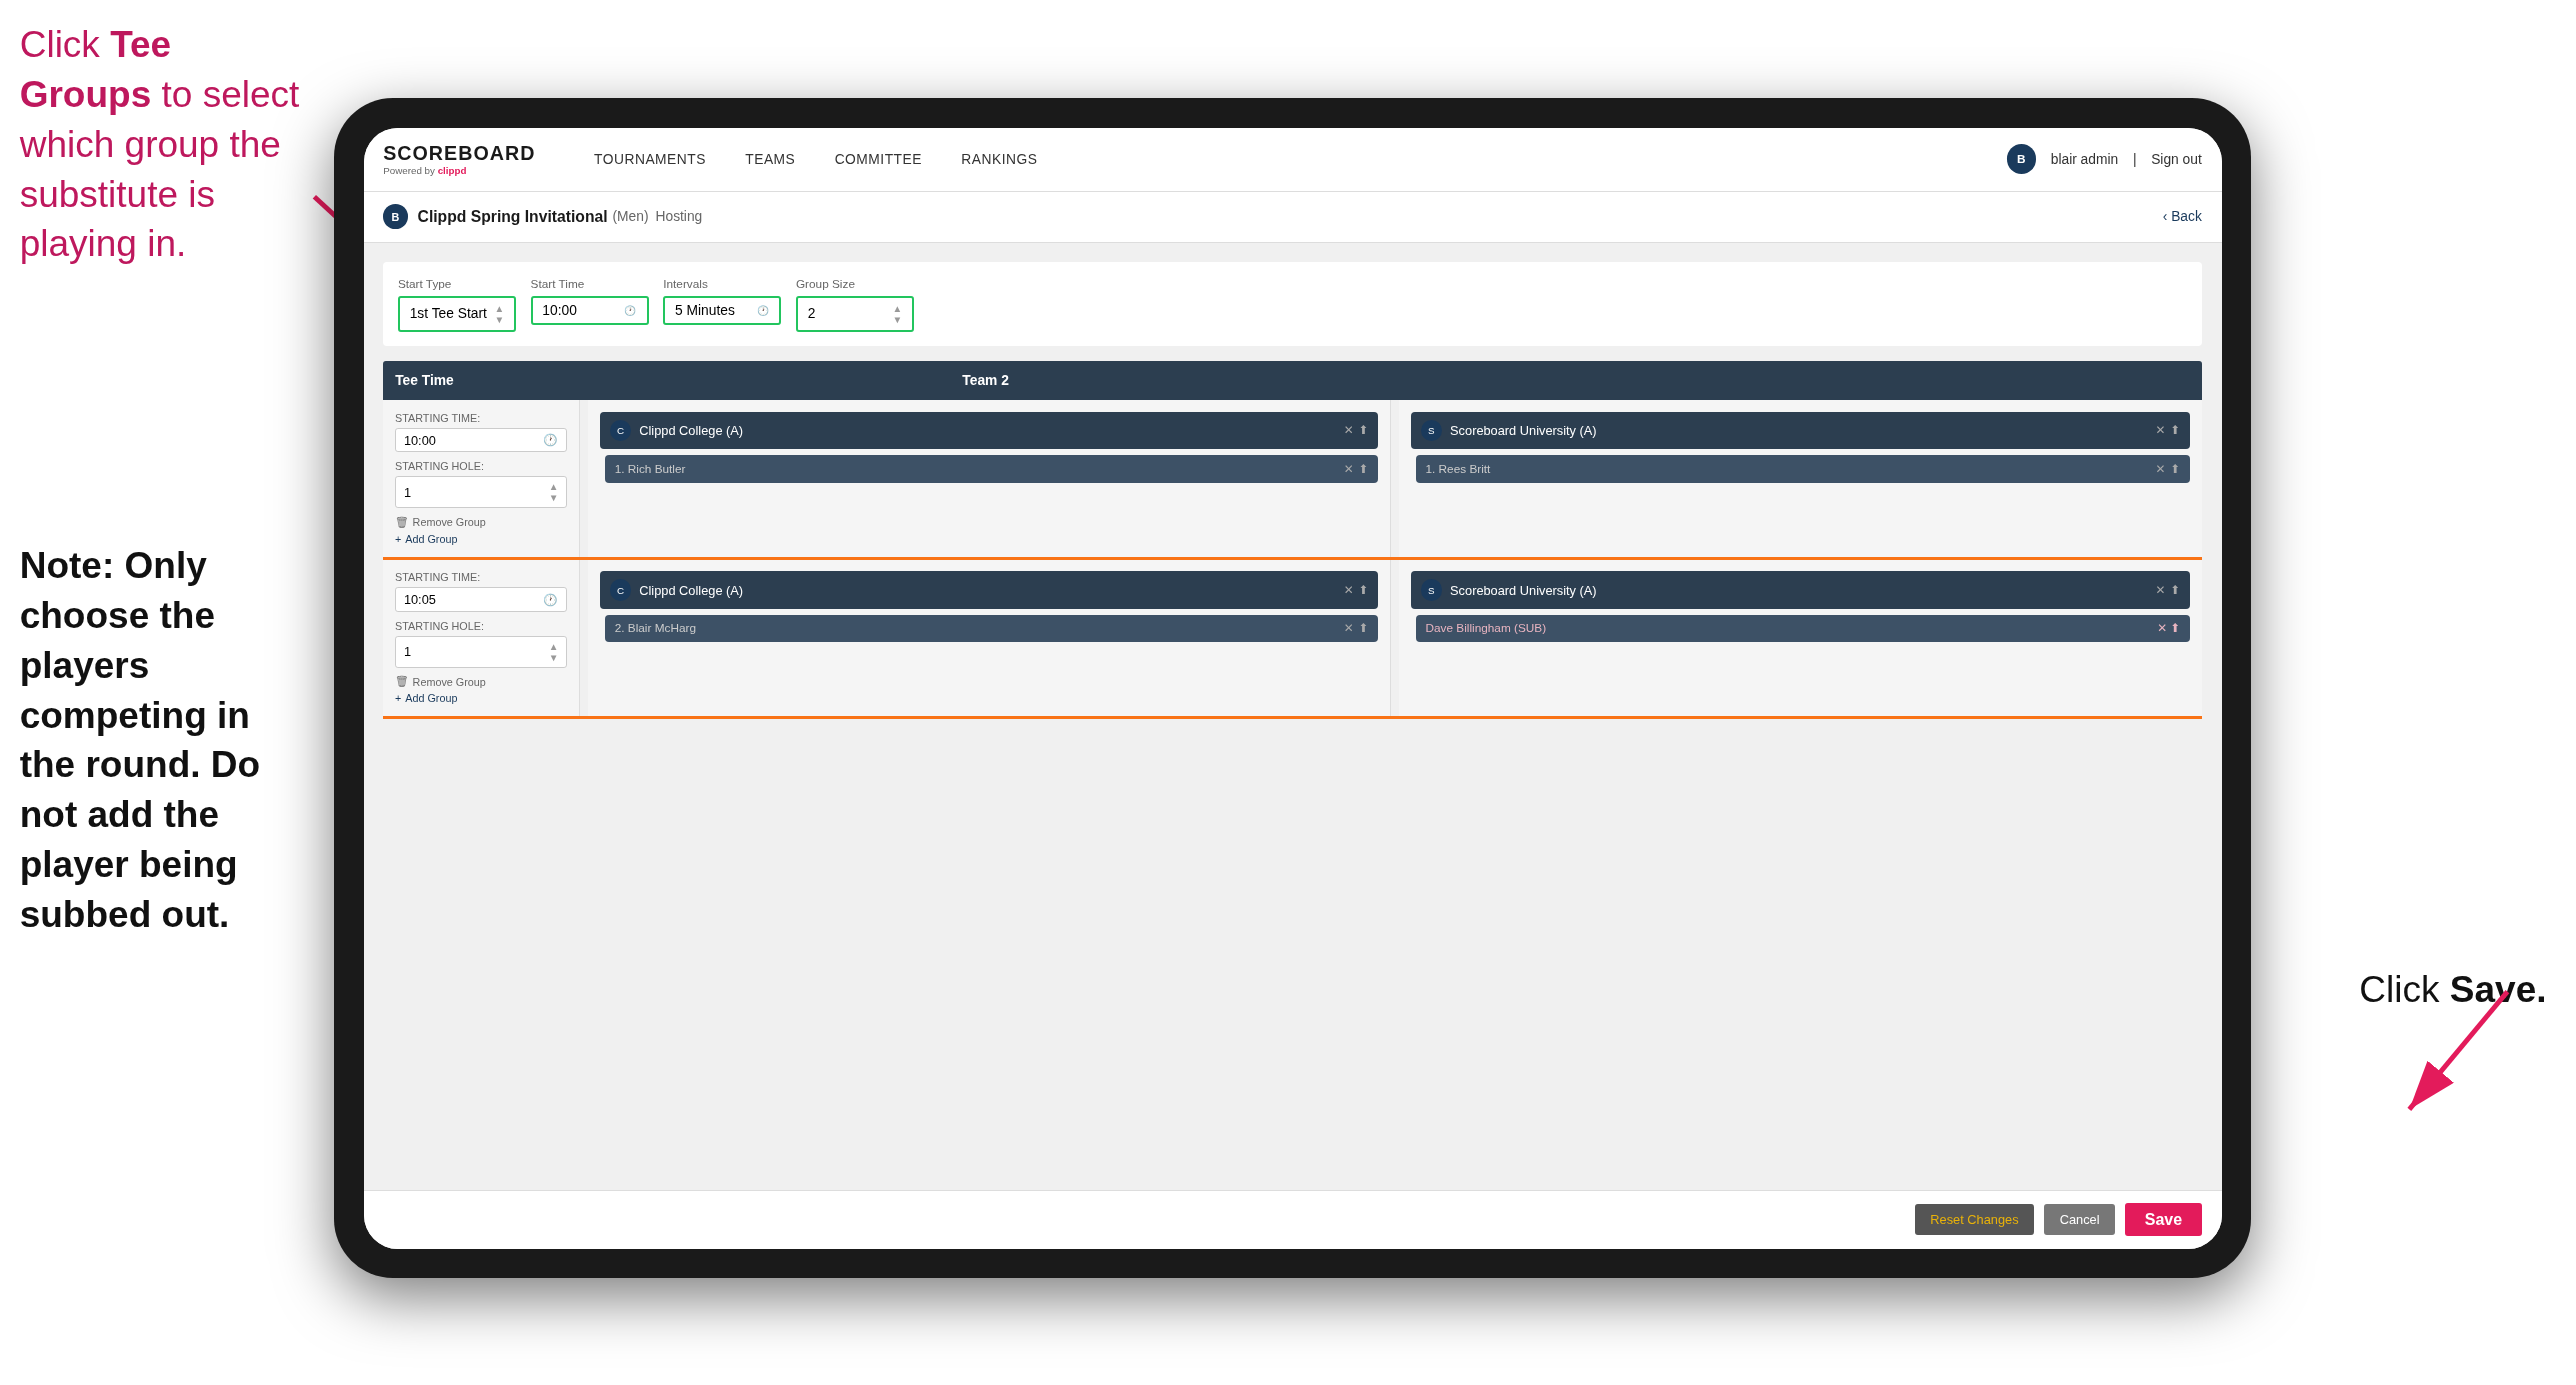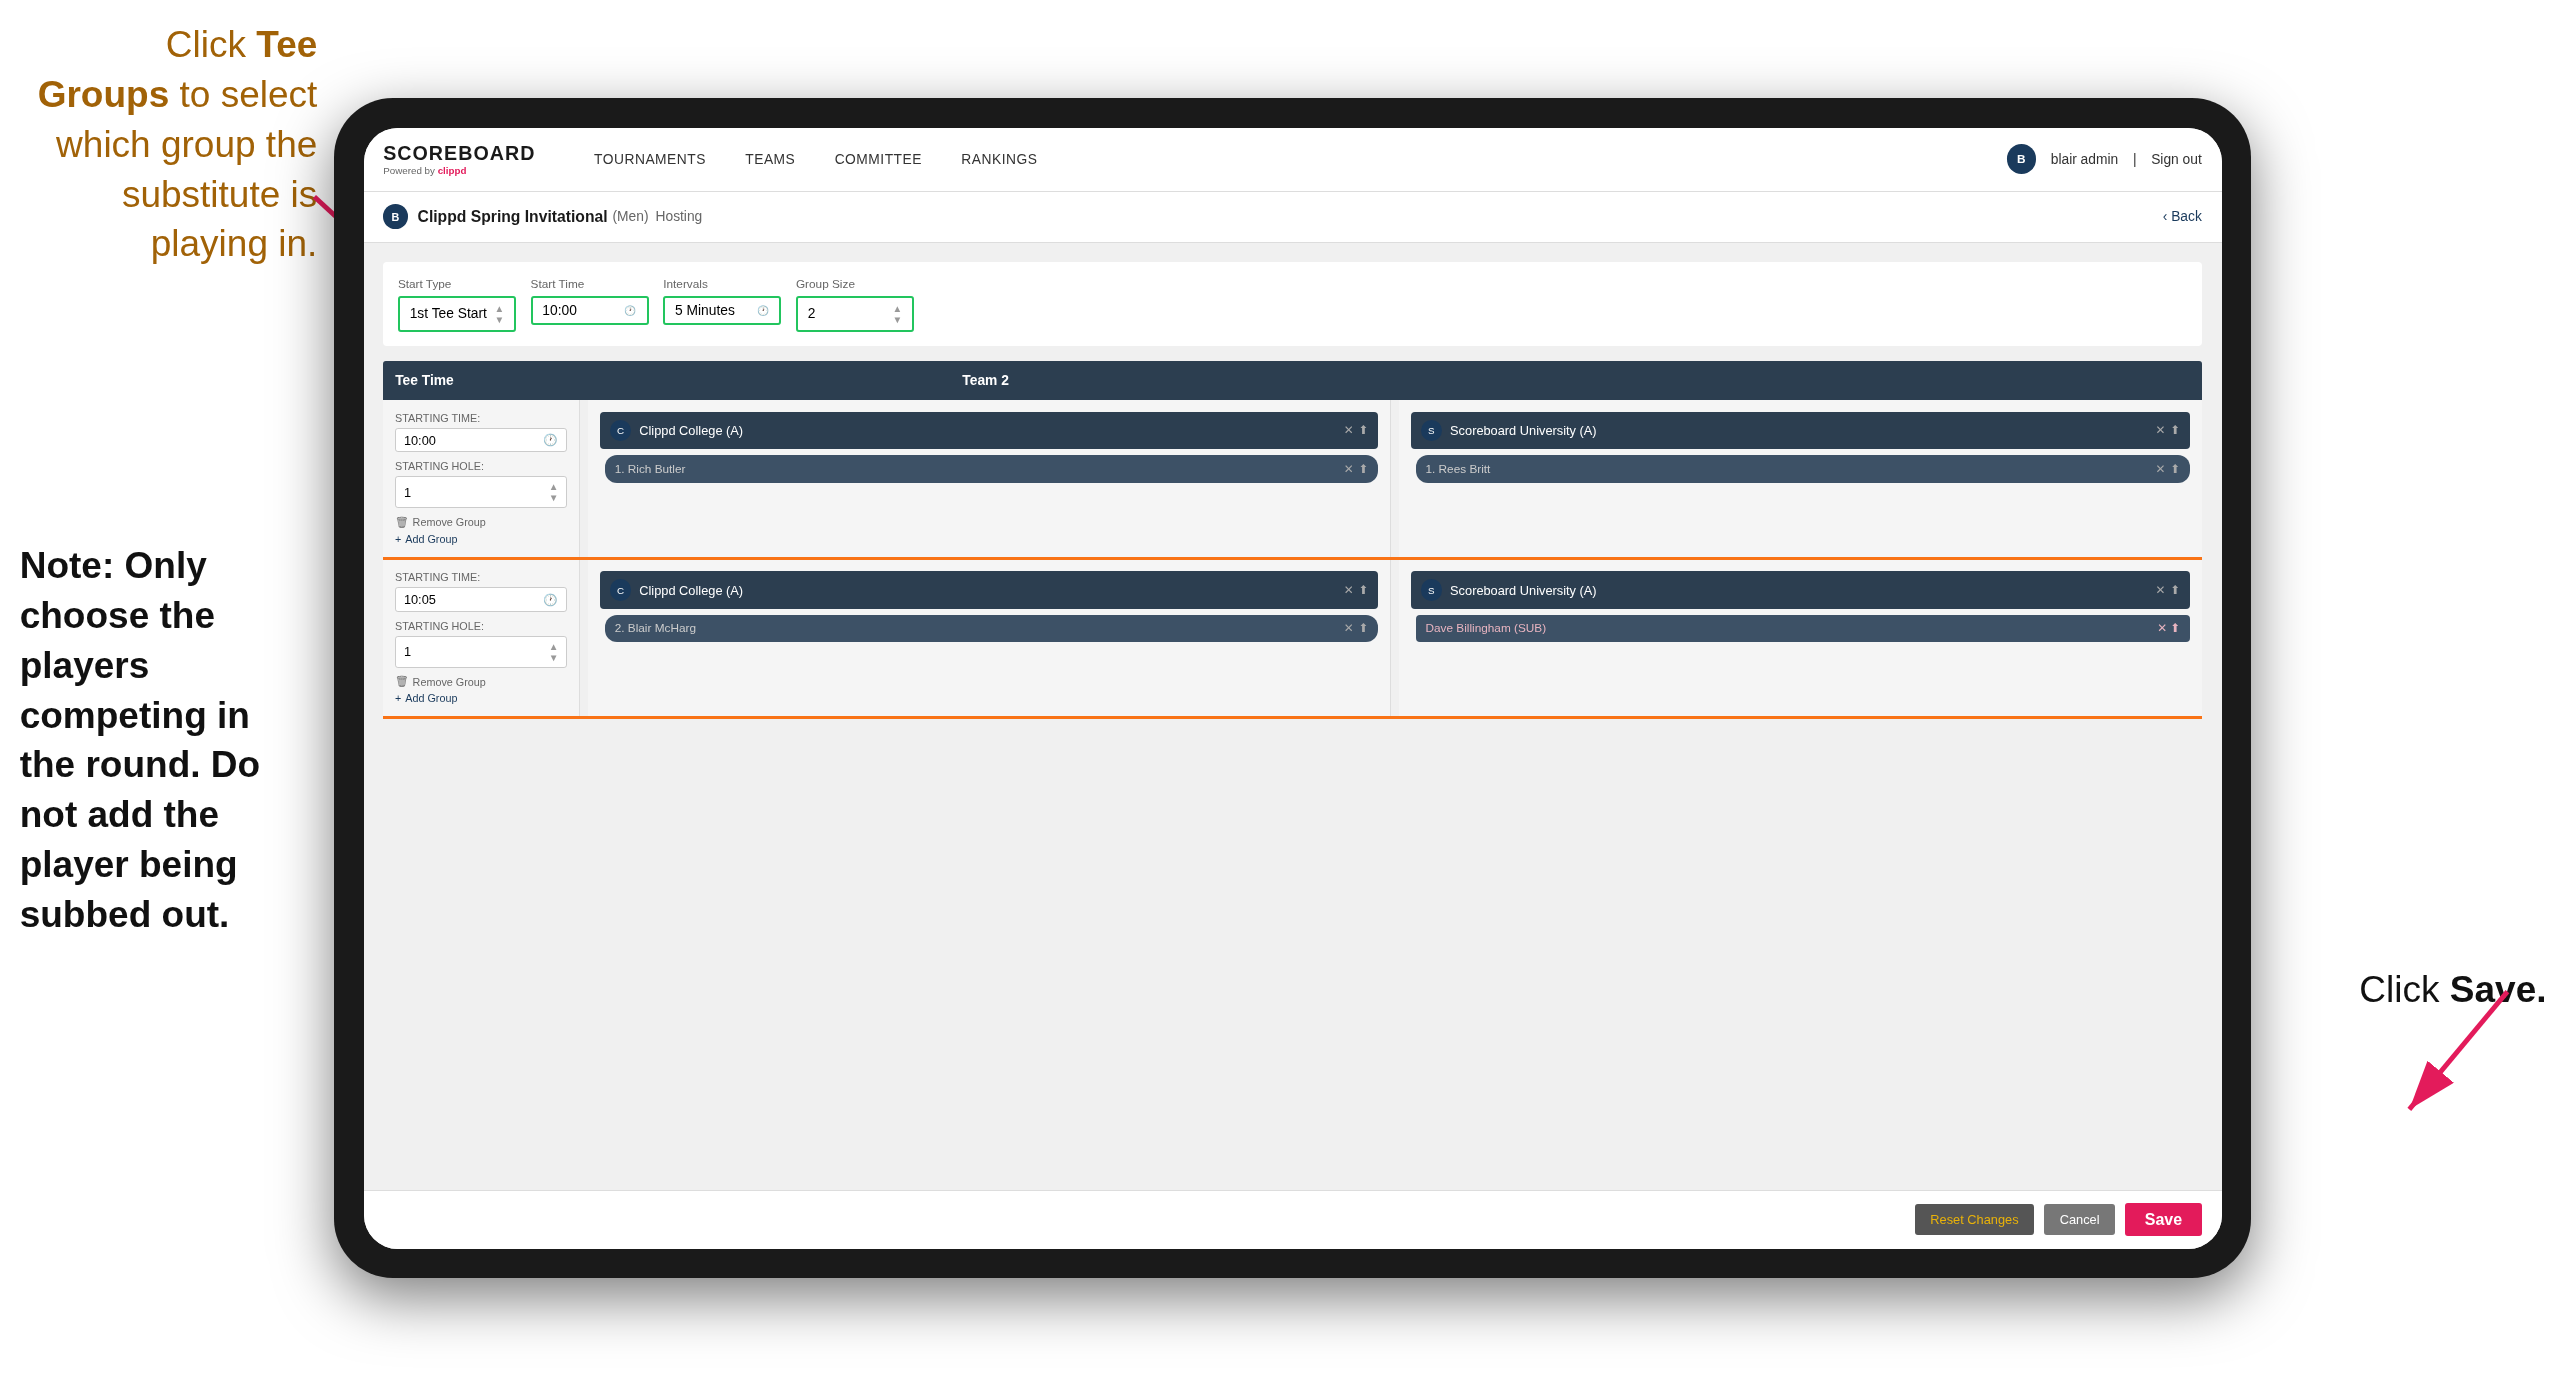--- a/index.html
+++ b/index.html
@@ -8,28 +8,27 @@
       font-family: Arial, sans-serif;
       width: 2576px;
       height: 1385px;
       position: relative;
       overflow: hidden;
     }
 
     
     .instruction-text {
       position: absolute;
-      left: 13px;
+      left: 0px;
       top: 0px;
       width: 324px;
       font-size: 37px;
       line-height: 1.35;
-      color: #a16207;
+      color: #be185d;
       padding: 19.7px;
-      text-align: right;
     }
     .instruction-text strong { font-weight: 900; }
 
     
     .instruction-bottom-left {
       position: absolute;
       left: 0px;
       top: 521px;
       width: 324px;
       font-size: 37px;
@@ -359,21 +358,21 @@
     }
     .team-card .card-actions {
       display: flex;
       gap: 4.9px;
       color: #aaa;
       font-size: 11.8px;
     }
 
     .player-card {
       background: #3d5166;
-      border-radius: 12px;
+      border-radius: 4px;
       padding: 6.9px 9.8px;
       color: #ccc;
       display: flex;
       align-items: center;
       justify-content: space-between;
       font-size: 11.8px;
       margin-left: 4.9px;
     }
     .player-card .card-actions {
       display: flex;

